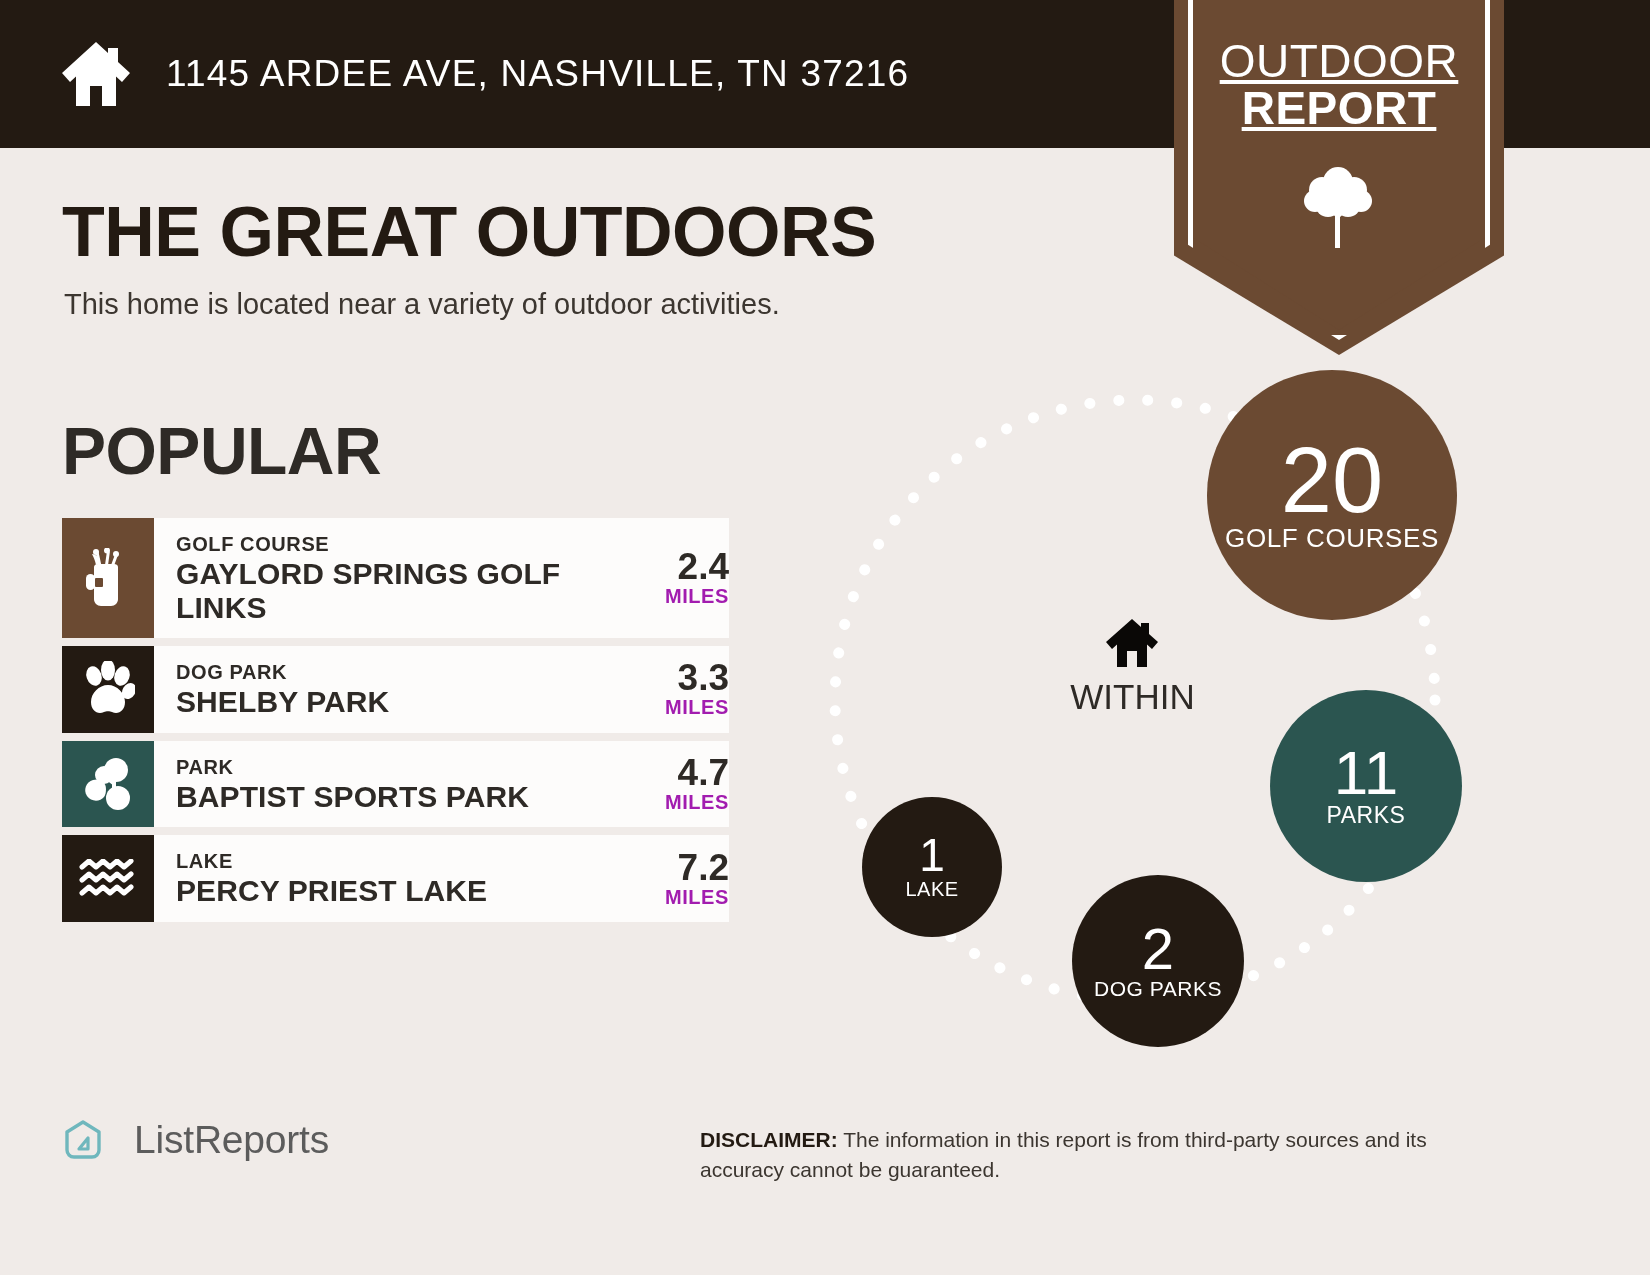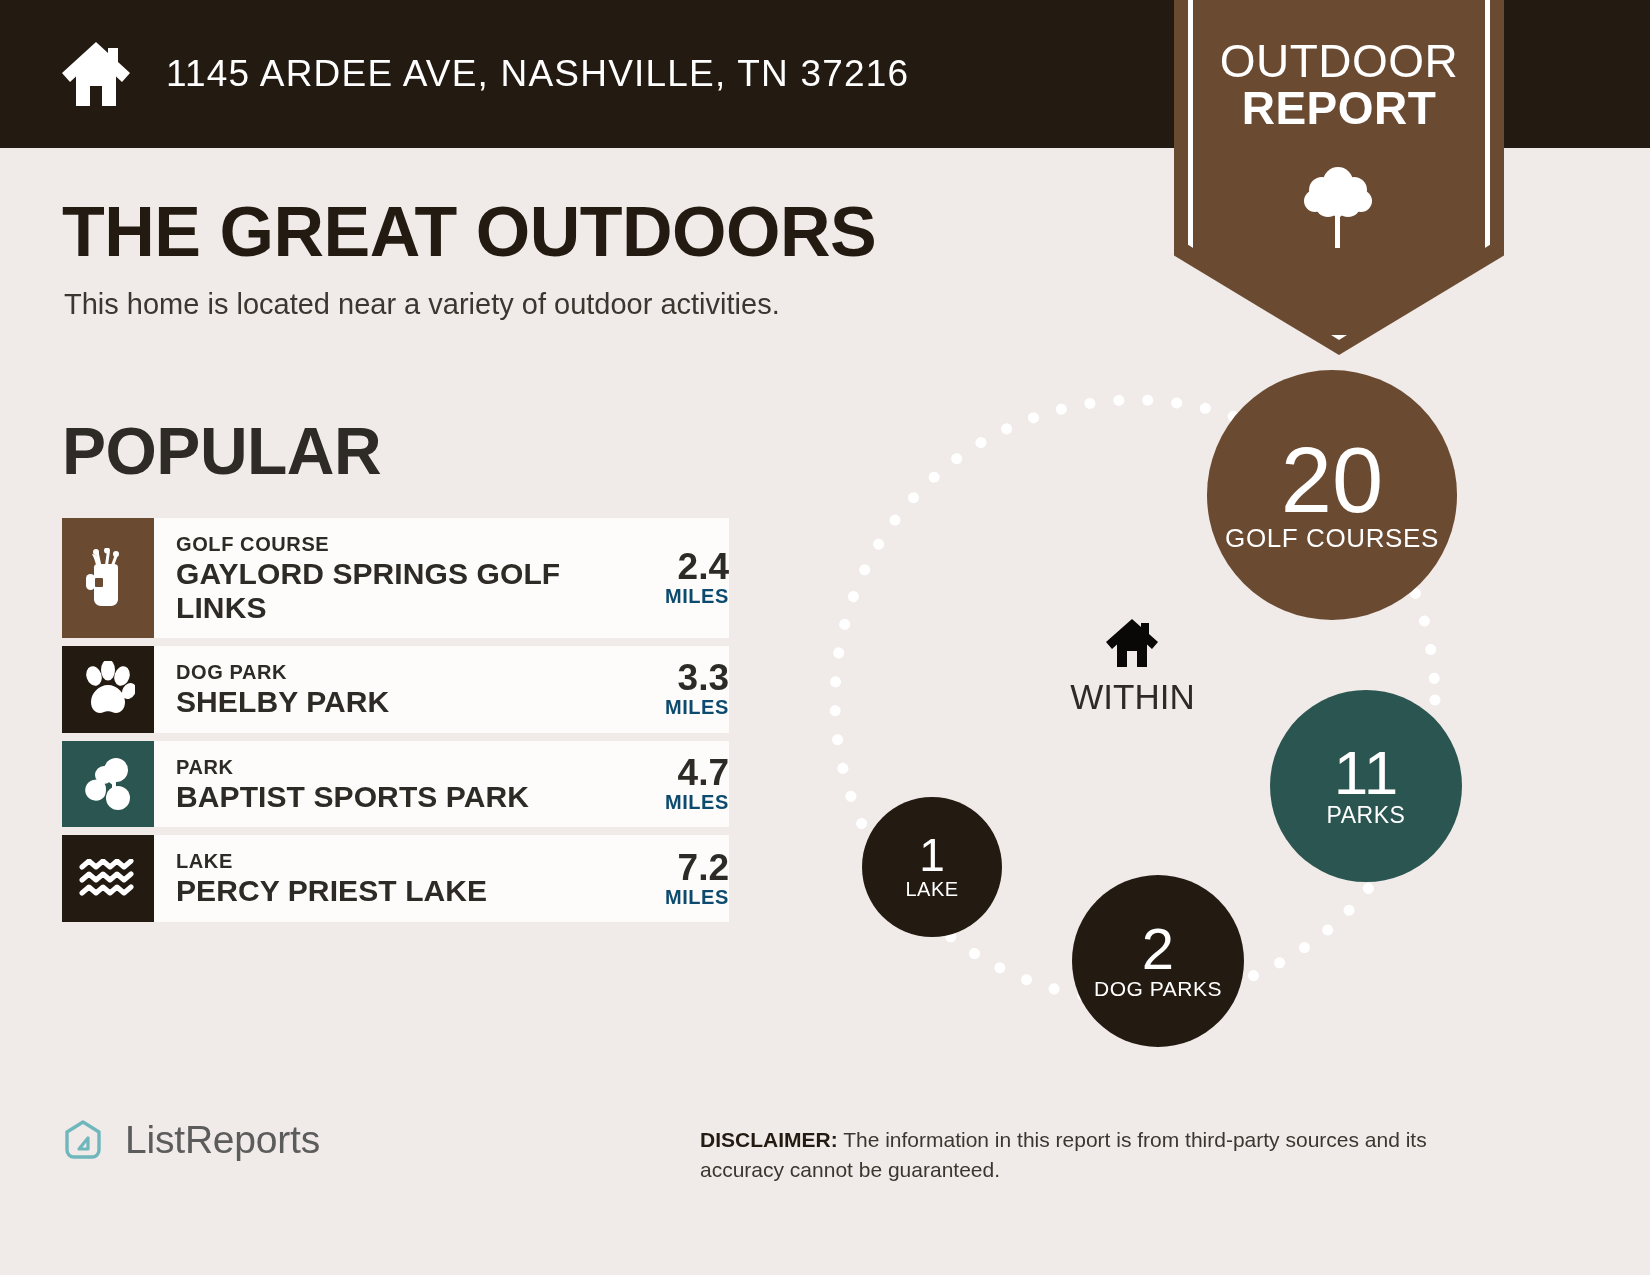--- a/index.html
+++ b/index.html
@@ -57,20 +57,21 @@
     background: #6b4a32;
     clip-path: polygon(0 0, 100% 0, 100% 72%, 50% 100%, 0 72%);
     z-index: 8;
   }
   .badge-text {
     position: absolute; left: 1174px; top: 38px;
     width: 330px;
     text-align: center;
     color: #fff; z-index: 9;
     line-height: 1.02;
+    text-decoration: underline;
   }
   .badge-l1 { font-size: 46px; font-weight: 400; letter-spacing: 0.5px; display:block; }
   .badge-l2 { font-size: 46px; font-weight: 700; letter-spacing: 0.5px; display:block; }
   .badge-tree {
     position: absolute; left: 1300px; top: 160px;
     width: 76px; height: 92px; z-index: 9;
   }
 
   
   .title {
@@ -113,21 +114,21 @@
   .row-name {
     font-size: 30px; font-weight: 700; color: #2e2a26;
     letter-spacing: 0.1px; line-height: 1.12;
   }
   .row-dist {
     flex: 0 0 115px; width: 115px;
     display: flex; flex-direction: column;
     align-items: flex-end; justify-content: center;
   }
   .dist-val { font-size: 37px; font-weight: 700; color: #2e2a26; line-height: 1.0; }
-  .dist-unit { font-size: 20px; font-weight: 700; color: #0c4a6e; letter-spacing: 0.6px; }
+  .dist-unit { font-size: 20px; font-weight: 700; color: #a21caf; letter-spacing: 0.6px; }
 
   .bg-brown { background: #6b4a32; }
   .bg-dark  { background: #231a12; }
   .bg-teal  { background: #2b5550; }
   .dots-svg { position: absolute; left: 0; top: 0; }
 
   .bubble {
     position: absolute;
     border-radius: 50%;
     display: flex; flex-direction: column;
@@ -170,21 +171,21 @@
     position: absolute; left: 995px; top: 678px; width: 275px;
     text-align: center; color: #2e2a26; z-index: 3; line-height: 1.08;
   }
   .ct-1 { font-size: 35px; font-weight: 400; display: block; }
   .ct-2 { font-size: 35px; font-weight: 700; display: block; }
 
   
   .logo { position: absolute; left: 62px; top: 1118px; display: flex; align-items: center; }
   .logo-mark { width: 42px; height: 42px; flex: 0 0 auto; }
   .logo-text {
-    margin-left: 21px; font-size: 39px; color: #5c5c5c; font-weight: 400;
+    margin-left: 30px; font-size: 39px; color: #5c5c5c; font-weight: 400;
     letter-spacing: -0.2px;
   }
   .disclaimer {
     position: absolute; left: 700px; top: 1125px; width: 812px;
     font-size: 21px; color: #3c3630; line-height: 1.42;
   }
   .disclaimer b { font-weight: 700; color: #231a12; }
 </style>
 </head>
 <body>

